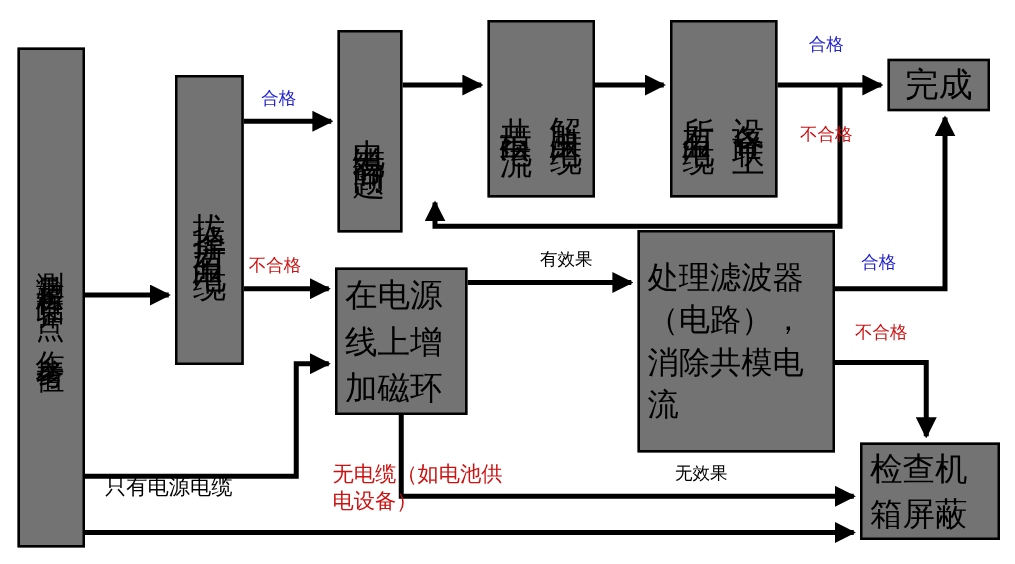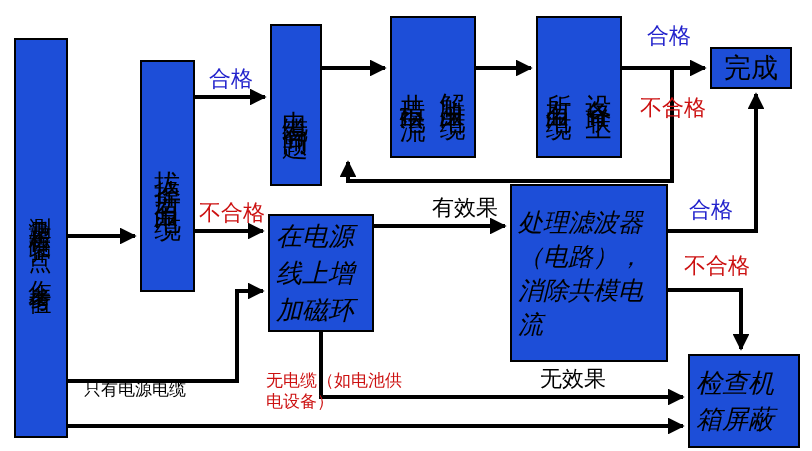--- a/index.html
+++ b/index.html
@@ -5,44 +5,44 @@
   html,body { margin:0; padding:0; background:#fff; }
   .canvas {
     position:relative; width:812px; height:451px; background:#fff;
     font-family:"Liberation Sans", sans-serif; color:#000; overflow:hidden;
   }
   .wires { position:absolute; left:0; top:0; }
   .arrow { fill:none; stroke:var(--line,#000); stroke-width:4; marker-end:url(#ah); }
   #ah path { fill:var(--line,#000); }
 
   .box {
-    position:absolute; box-sizing:border-box; border:2px solid #000; background:#1d4ed8;
+    position:absolute; box-sizing:border-box; border:2px solid #000; background:#737373;
     display:flex; align-items:center; justify-content:center;
   }
   .vtext { writing-mode:vertical-rl; text-orientation:mixed; white-space:pre-line; }
 
   .b-measure { left:14px;  top:38px;  width:54px;  height:400px; }
   .b-measure .vtext { font-size:23px; letter-spacing:4px; }
   .b-unplug  { left:140px; top:60px;  width:55px;  height:232px; }
   .b-unplug .vtext { font-size:27px; letter-spacing:9px; }
   .b-problem { left:270px; top:24px;  width:52px;  height:162px; }
   .b-problem .vtext { font-size:26px; letter-spacing:6px; }
   .b-solve   { left:390px; top:16px;  width:86px;  height:142px; }
   .b-connect { left:536px; top:16px;  width:86px;  height:142px; }
   .b-solve .vtext, .b-connect .vtext { font-size:26px; letter-spacing:7px; line-height:40px; }
   .b-done    { left:710px; top:47px;  width:82px;  height:42px; font-size:27px; }
   .b-ring    { left:268px; top:214px; width:106px; height:118px; }
   .b-ring .htext { font-size:26px; line-height:37px; }
   .b-filter  { left:510px; top:184px; width:158px; height:178px; }
   .b-filter .htext { font-size:25px; line-height:34px; }
-  .b-shield  { left:688px; top:354px; width:112px; height:94px; }
+  .b-shield  { left:688px; top:354px; width:112px; height:78px; }
   .b-shield .htext { font-size:26px; line-height:36px; }
-  .htext { padding:4px 6px;font-style:italic; }
+  .htext { padding:4px 6px; }
 
-  .lbl { position:absolute; font-size:22px; line-height:21px; white-space:pre-line; }
+  .lbl { position:absolute; font-size:14px; line-height:21px; white-space:pre-line; }
   .s17 { font-size:17px; }
   .lbl-pass { color:var(--pass,#2222cc); }
   .lbl-fail { color:var(--fail,#cc1111); }
   .l-signal   { left:71px;  top:191px; }
   .l-pass1    { left:209px; top:68px;  }
   .l-fail1    { left:199px; top:202px; }
   .l-pass2    { left:647px; top:25px;  }
   .l-fail2    { left:640px; top:97px;  }
   .l-power    { left:84px;  top:355px;margin-top:24px; }
   .l-effect   { left:432px; top:197px; }

